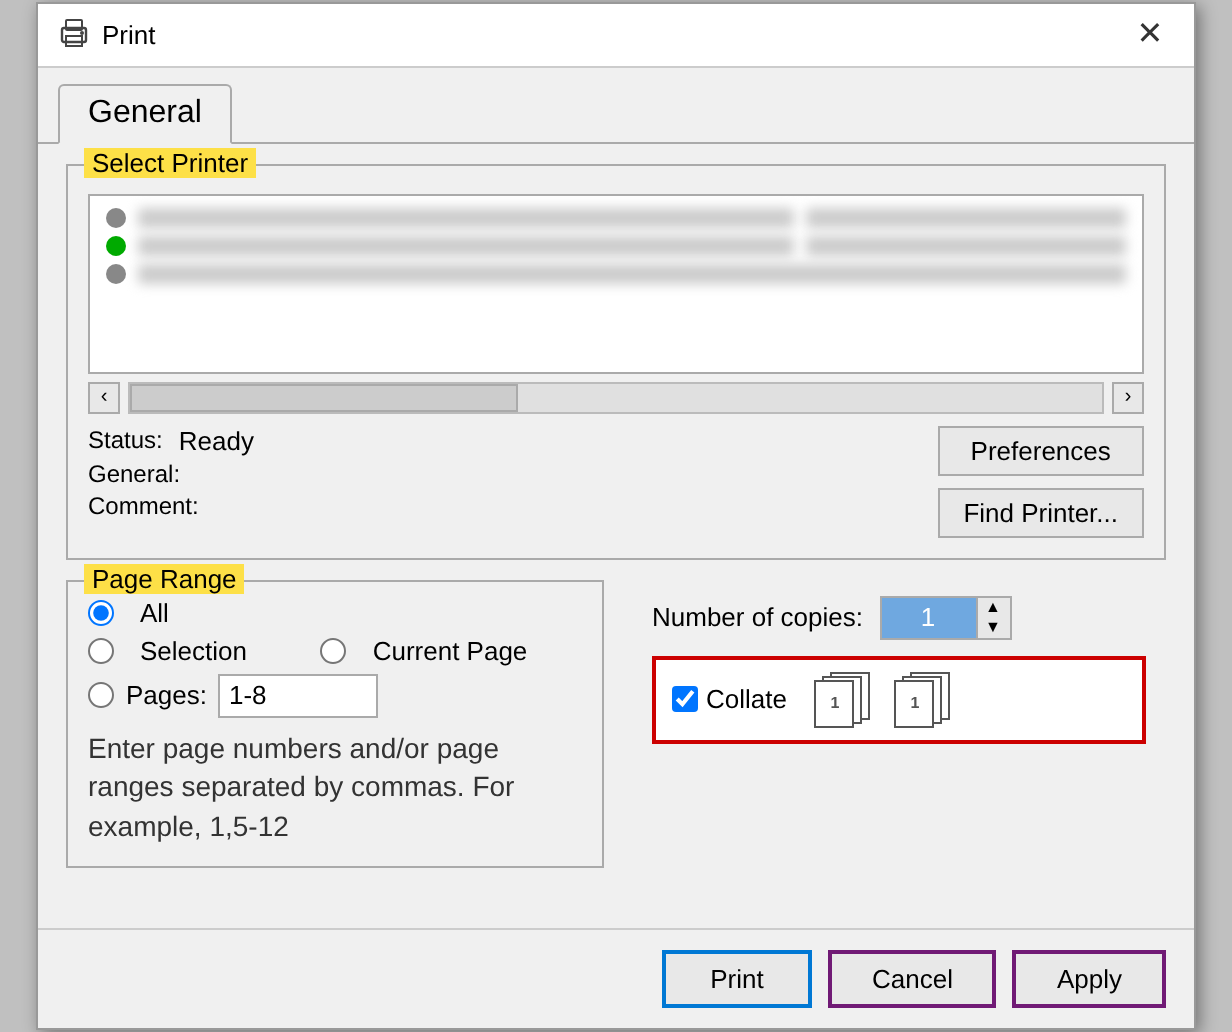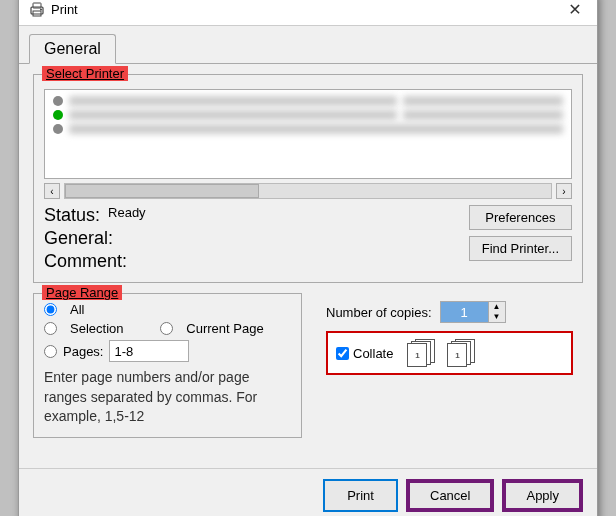--- a/index.html
+++ b/index.html
@@ -81,24 +81,23 @@
     .group-box {
       border: 1px solid #aaa;
       margin-bottom: 10px;
       padding: 8px 10px 10px;
       position: relative;
     }
     .group-label {
       position: absolute;
       top: -9px;
       left: 8px;
-      background: #ef4444;
+      background: #fde047;
       padding: 0 4px;
       font-size: 13px;
-      text-decoration: underline;
     }
     .printer-list {
       background: #fff;
       border: 1px solid #aaa;
       height: 90px;
       margin-top: 6px;
       overflow: hidden;
       position: relative;
       padding: 4px;
     }
@@ -155,21 +154,21 @@
       height: 16px;
       background: #e0e0e0;
       border: 1px solid #bbb;
     }
     .scroll-thumb {
       width: 40%;
       height: 100%;
       background: #ccc;
       border: 1px solid #aaa;
     }
-    .status-label { font-size: 18px; }
+    .status-label { font-size: 12px; }
     .status-value { font-size: 13px; }
     .pref-btn, .find-btn {
       padding: 4px 12px;
       border: 1px solid #aaa;
       background: #e8e8e8;
       cursor: pointer;
       font-size: 13px;
       min-width: 90px;
     }
     .bottom-section {
@@ -291,21 +290,21 @@
     .footer {
       display: flex;
       justify-content: flex-end;
       gap: 8px;
       padding: 10px 14px;
       border-top: 1px solid #ccc;
       background: #f0f0f0;
     }
     .footer-btn {
       padding: 5px 20px;
-      border: 4px solid #701a75;
+      border: 2px solid #701a75;
       background: #e8e8e8;
       cursor: pointer;
       font-size: 13px;
       min-width: 75px;
     }
     .print-btn {
       border: 2px solid #0078d4;
     }
   </style>
 </head>

